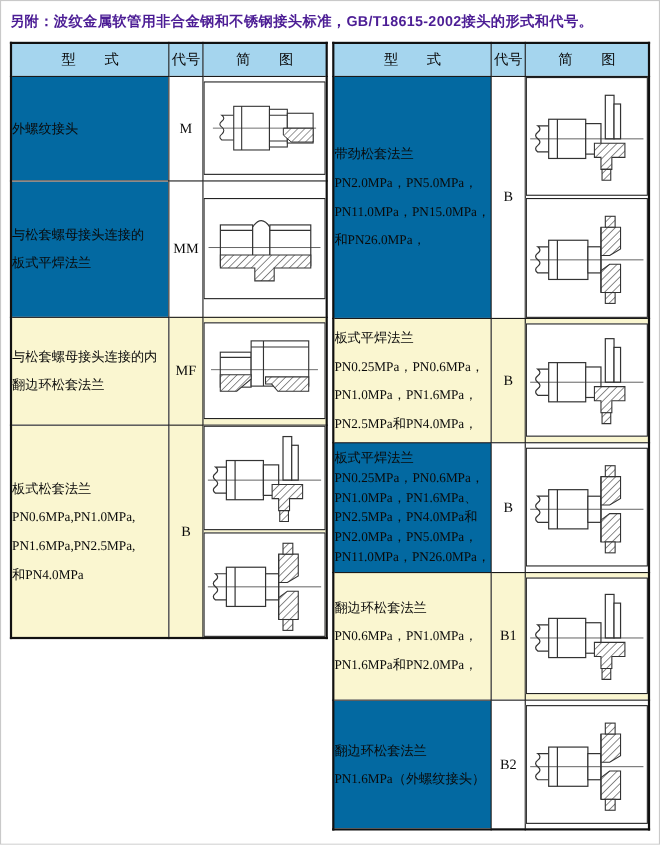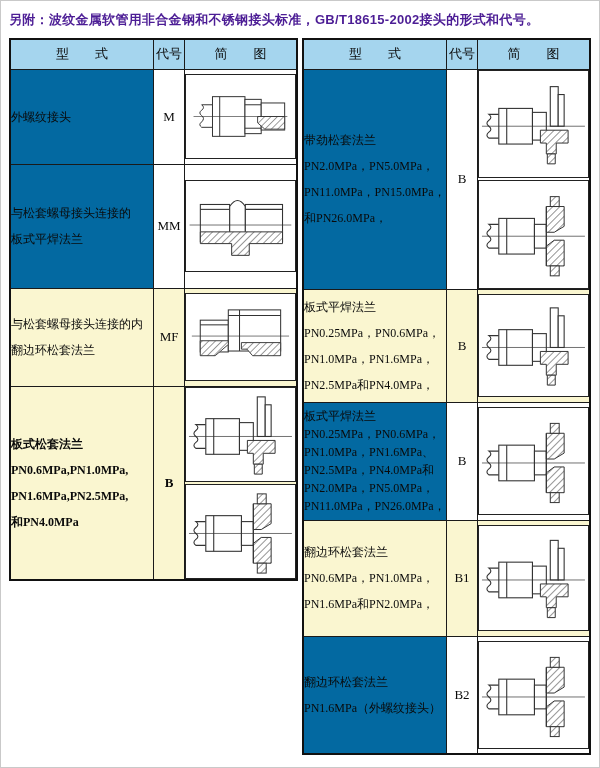--- a/index.html
+++ b/index.html
@@ -125,21 +125,21 @@
                     <line class="lnn" x1="42" y1="23" x2="98" y2="23"></line>
                     <line class="lnn" x1="54" y1="17" x2="54" y2="61"></line>
                     <path class="ht" d="M12,50 h30 v4 l-14,12 h-16 Z"></path>
                     <path class="ht" d="M56,52 h42 v14 h-30 l-6,-7 h-6 Z"></path>
                     <line class="cl" x1="3" y1="45" x2="107" y2="45"></line>
                   </svg>
                 </div>
               </div>
             </td>
           </tr>
-          <tr class="hl" style="height: 170px; font-weight: bold;">
+          <tr class="hl" style="height: 170px;">
             <td class="type" style="line-height: 26px;">
               <div>板式松套法兰</div>
               <div>PN0.6MPa,PN1.0MPa,</div>
               <div>PN1.6MPa,PN2.5MPa,</div>
               <div>和PN4.0MPa</div>
             </td>
             <td class="code">B</td>
             <td class="diag">
               <div class="dwrap" style="height: 192px;">
                 <div class="dbox">

